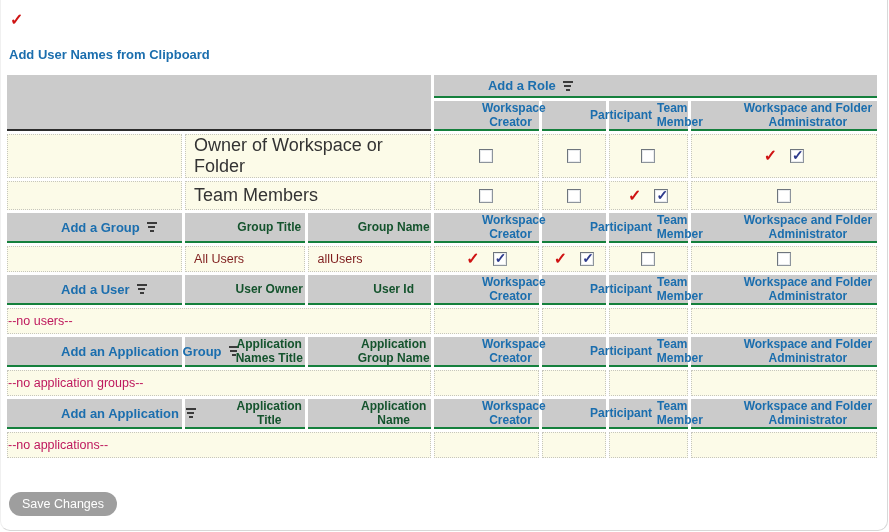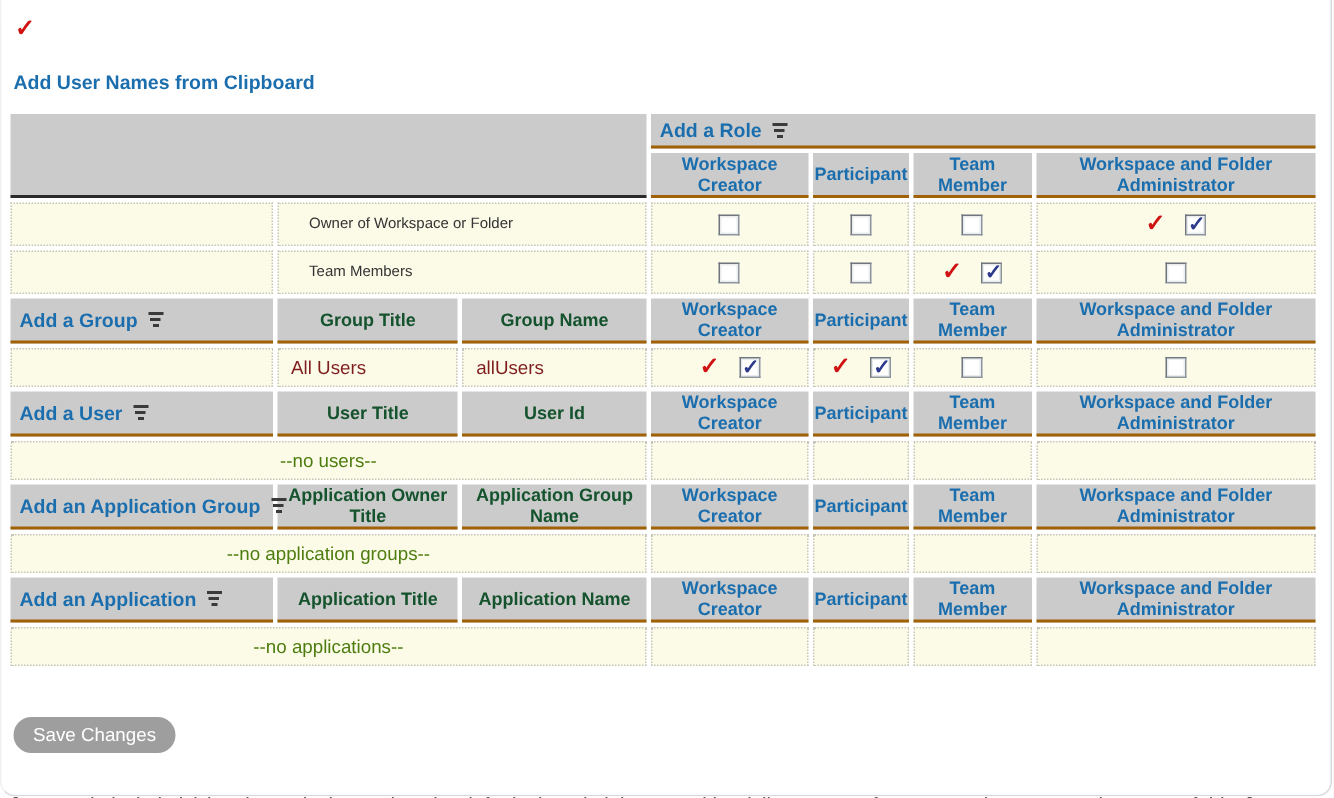--- a/index.html
+++ b/index.html
@@ -21,40 +21,40 @@
   .clipboard-link {
     display:inline-block; margin:19px 0 0 8px;
     color:#1b6eae; font-weight:bold; font-size:13px; text-decoration:none; cursor:pointer;
   }
   
   table.acl {
     margin:9px 0 0 3px; border-collapse:separate; border-spacing:3px;
     table-layout:fixed; width:876px;
   }
   td { padding:0; vertical-align:middle; }
-  .gray  { background:#cbcbcb; border-bottom:2px solid #a16207; }
+  .gray  { background:#cbcbcb; border-bottom:2px solid #15803d;padding-left:48px; }
   .corner{ background:#cbcbcb; border-bottom:2px solid #2b2b2b; }
   .cream { background:#fcfbe8; border:1px dotted #c6c6bd; }
   .h-hdr { height:21px; }
   .h-tall{ height:27px; }
   .h-row { height:24px; }
   .add-link {
     display:flex; align-items:center; padding-left:6px;
     color:#1b6eae; font-weight:bold; font-size:13px; text-decoration:none; cursor:pointer; white-space:nowrap;
   }
   .ficon { display:inline-flex; flex-direction:column; align-items:center; gap:2px; margin-left:7px; }
   .ficon i { display:block; height:2px; background:#3a3a3a; }
   .ficon i:nth-child(1){ width:10px; }
   .ficon i:nth-child(2){ width:7px; }
   .ficon i:nth-child(3){ width:4px; }
   .rolecol { color:#1b6eae; font-weight:bold; font-size:12px; text-align:center; cursor:pointer; }
   .subhdr  { color:#14532d; font-weight:bold; font-size:12px; text-align:center; }
-  .label-cell { color:#333; font-size:10px; padding-left:20px; }
+  .label-cell { color:#333; font-size:18px; padding-left:8px; }
   .link-cell  { color:#7f1d1d; font-size:12.5px; padding-left:8px; cursor:pointer; }
-  .empty-row-cell { color:#4d7c0f; font-size:12.5px; text-align:center; }
+  .empty-row-cell { color:#be185d; font-size:12.5px; text-align:left; }
   
   .cellbox { display:flex; align-items:center; justify-content:center; gap:13px; }
   .pflag { color:#cf1313; font-weight:bold; font-size:16px; line-height:1; }
   .pflag:empty { display:none; }
   input[type="checkbox"] {
     -webkit-appearance:none; appearance:none; margin:0;
     width:14px; height:14px; background:#fff;
     border:1px solid #8d949c; border-top-color:#6e757d; border-left-color:#6e757d;
     box-shadow: inset 0 0 0 1px #e9ebed; position:relative; cursor:pointer;
   }
@@ -217,21 +217,21 @@
       <td class="gray h-hdr">
         <a class="add-link">
           <span>Add a User</span>
           <span class="ficon">
                 <i></i>
                 <i></i>
                 <i></i>
               </span>
         </a>
       </td>
-      <td class="gray h-hdr subhdr">User Title</td>
+      <td class="gray h-hdr subhdr">User Owner</td>
       <td class="gray h-hdr subhdr">User Id</td>
       <td class="gray h-hdr rolecol">Workspace Creator</td>
       <td class="gray h-hdr rolecol">Participant</td>
       <td class="gray h-hdr rolecol">Team Member</td>
       <td class="gray h-hdr rolecol">Workspace and Folder Administrator</td>
     </tr>
 
     <tr>
       <td class="cream h-row empty-row-cell" colspan="3">--no users--</td>
       <td class="cream h-row"></td>
@@ -244,21 +244,21 @@
       <td class="gray h-hdr">
         <a class="add-link">
           <span>Add an Application Group</span>
           <span class="ficon">
                 <i></i>
                 <i></i>
                 <i></i>
               </span>
         </a>
       </td>
-      <td class="gray h-hdr subhdr">Application Owner Title</td>
+      <td class="gray h-hdr subhdr">Application Names Title</td>
       <td class="gray h-hdr subhdr">Application Group Name</td>
       <td class="gray h-hdr rolecol">Workspace Creator</td>
       <td class="gray h-hdr rolecol">Participant</td>
       <td class="gray h-hdr rolecol">Team Member</td>
       <td class="gray h-hdr rolecol">Workspace and Folder Administrator</td>
     </tr>
 
     <tr>
       <td class="cream h-row empty-row-cell" colspan="3">--no application groups--</td>
       <td class="cream h-row"></td>

